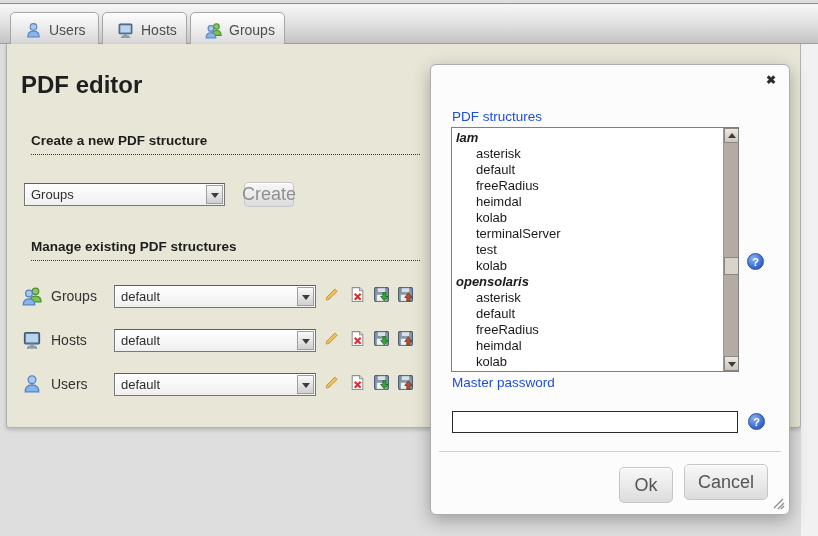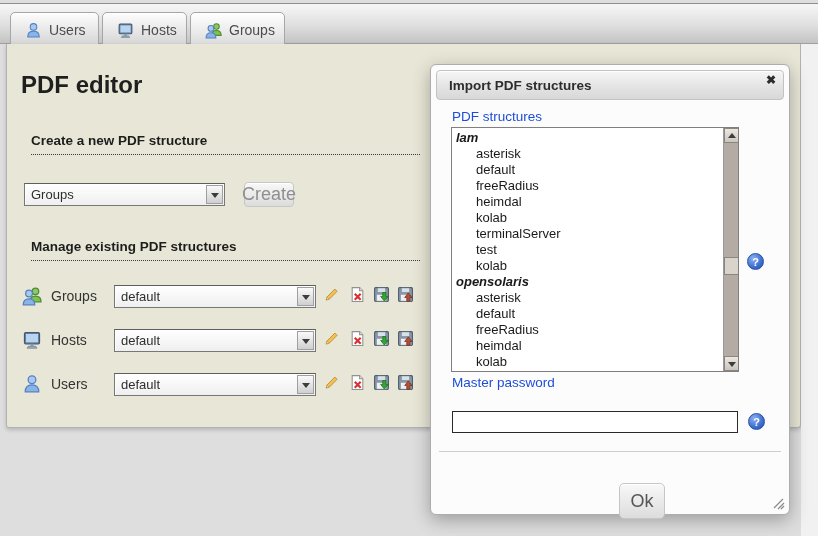--- a/index.html
+++ b/index.html
@@ -79,21 +79,21 @@
             border:1px solid #8a867e; cursor:pointer; }
 
   .help { position:absolute; width:17px; height:17px; border-radius:50%;
           background:radial-gradient(circle at 35% 30%, #8cb0f0, #3a6cd0 62%, #2a50a8);
           border:1px solid #2a50a0; color:#fff; font-weight:bold; font-size:11px;
           display:flex; align-items:center; justify-content:center; cursor:pointer; }
 
   .pwd-input { position:absolute; left:21px; top:346px; width:286px; height:22px; border:1px solid #2a2a2a;
                background:#fff; font-size:13px; padding:0 4px; font-family:"Liberation Sans",sans-serif; }
   .divider { position:absolute; left:8px; right:8px; top:386px; height:1px; background:#cfcfcf; }
-  .ok-btn     { position:absolute; left:188px; top:418px; width:46px; height:36px; border-radius:5px; }
+  .ok-btn     { position:absolute; left:188px; top:402px; width:54px; height:36px; border-radius:5px; }
   .cancel-btn { position:absolute; left:253px; top:399px; width:84px; height:36px; border-radius:5px; }
   .resize-handle { position:absolute; right:4px; bottom:4px; width:13px; height:13px; cursor:nwse-resize; }
 </style>
 </head>
 <body>
 
 <div id="screen">
 
   <div class="topline"></div>
   <div class="topline2"></div>
@@ -271,23 +271,20 @@
           <rect x="3.5" y="8" width="9" height="6.2" fill="#f0f0f0" stroke="#8899aa" stroke-width="0.5"></rect>
           <path d="M9.2 14.4 L12.2 14.4 L12.2 10.8 L14.2 10.8 L10.7 6.4 L7.2 10.8 L9.2 10.8 Z" fill="#b05038" stroke="#703020" stroke-width="0.7"></path>
         </svg>
       </button>
     </div>
   </div>
 
   <div class="rightstrip"></div>
 
   <div class="dialog">
-    <div class="titlebar">
-      <span class="dlg-title">Import PDF structures</span>
-    </div>
     <button class="dlg-close">✖</button>
 
     <div class="dlg-label" style="top:44px;">PDF structures</div>
 
     <div class="listbox">
       <div class="listitems">
         <div class="li header">lam</div>
         <div class="li">asterisk</div>
         <div class="li">default</div>
         <div class="li">freeRadius</div>
@@ -314,19 +311,20 @@
       </div>
     </div>
     <div class="help" style="left:316px; top:188px;">?</div>
 
     <div class="dlg-label" style="top:310px;">Master password</div>
     <input class="pwd-input" type="text" value="" style="">
     <div class="help" style="left:317px; top:348px;">?</div>
 
     <div class="divider"></div>
     <button class="btn ok-btn">Ok</button>
+    <button class="btn cancel-btn">Cancel</button>
 
     <svg class="resize-handle" width="13" height="13" viewBox="0 0 13 13">
       <path d="M11 2 L2 11 M12 6 L6 12 M12 9 L9 12" stroke="#8a8a8a" stroke-width="1.2" fill="none"></path>
     </svg>
   </div>
 
 </div>
 
 </body></html>

